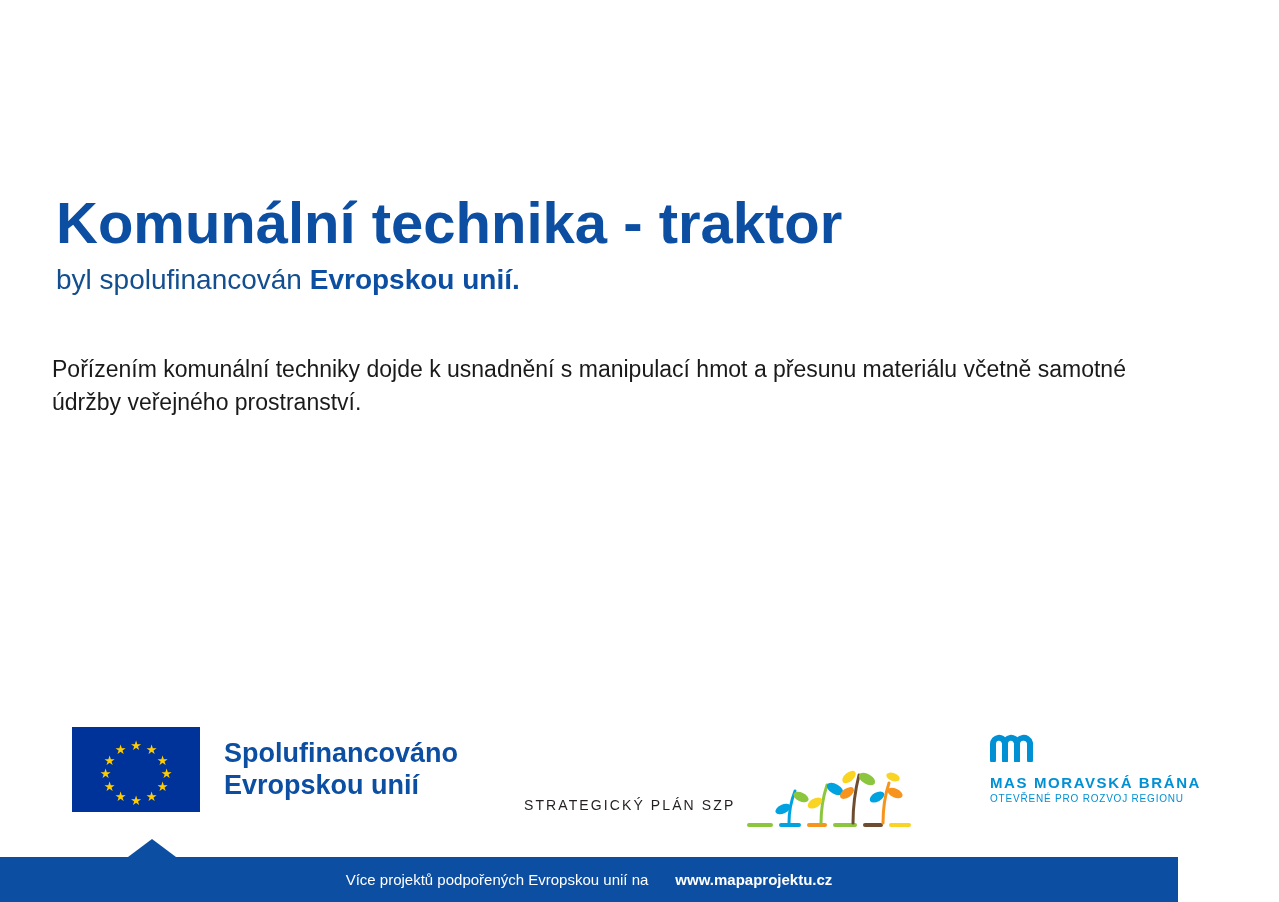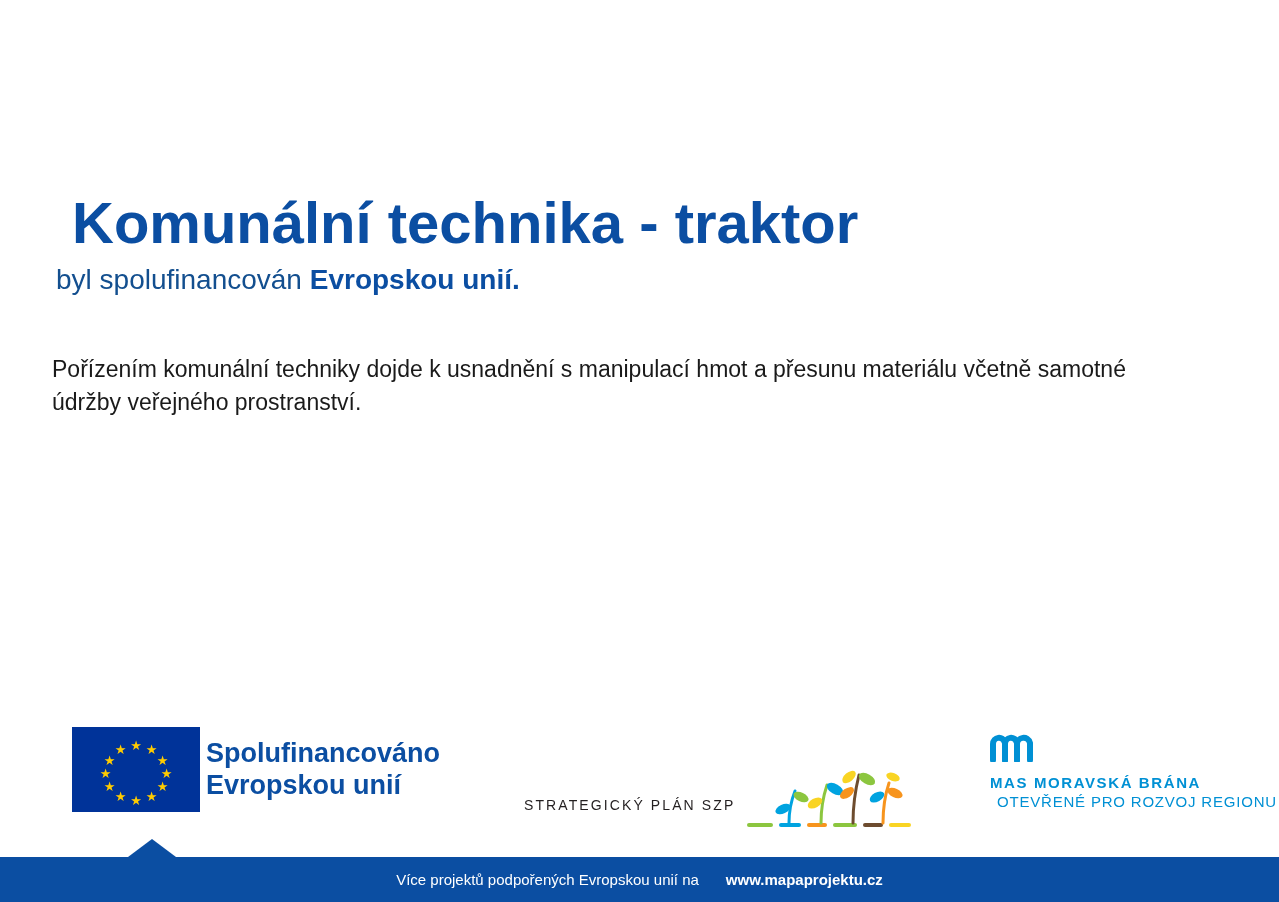--- a/index.html
+++ b/index.html
@@ -30,21 +30,21 @@
     font-size: 56px;
     letter-spacing: 1px;
     color: #154f90;
     font-weight: 400;
     line-height: 1.05;
     white-space: nowrap;
   }
 
   .title {
     position: absolute;
-    left: 72px;
+    left: 56px;
     top: 152px;
     font-size: 58px;
     font-weight: bold;
     color: #0b4ea2;
     line-height: 1.1;
     white-space: nowrap;
   }
 
   .subtitle {
     position: absolute;
@@ -98,21 +98,21 @@
   .eu-flag .star {
     position: absolute;
     color: #FFCC00;
     font-size: 13px;
     line-height: 13px;
     width: 13px;
     height: 13px;
     text-align: center;
   }
   .eu-text {
-    margin-left: 6px;
+    margin-left: 24px;
     color: #0b4ea2;
     font-size: 27px;
     font-weight: bold;
     line-height: 1.18;
     white-space: nowrap;
   }
 
   
   .szp-block {
     position: absolute;
@@ -144,33 +144,32 @@
   .mas-name {
     margin-top: 12px;
     font-size: 15px;
     letter-spacing: 1.6px;
     color: #0090d4;
     font-weight: bold;
     white-space: nowrap;
   }
   .mas-claim {
     margin-top: 2px;
-    font-size: 15px;
+    font-size: 10px;
     letter-spacing: 0.8px;
     color: #0090d4;
     white-space: nowrap;
-    margin-left: 7px;
   }
 
   
   .footer {
     position: absolute;
     left: 0;
     bottom: 0;
-    width: 1279px;
+    width: 1178px;
     height: 45px;
     background: #0b4ea2;
     color: #ffffff;
     display: flex;
     align-items: center;
     justify-content: center;
     font-size: 15px;
   }
   .footer b { font-weight: bold; margin-left: 27px; }
   .footer-notch {

